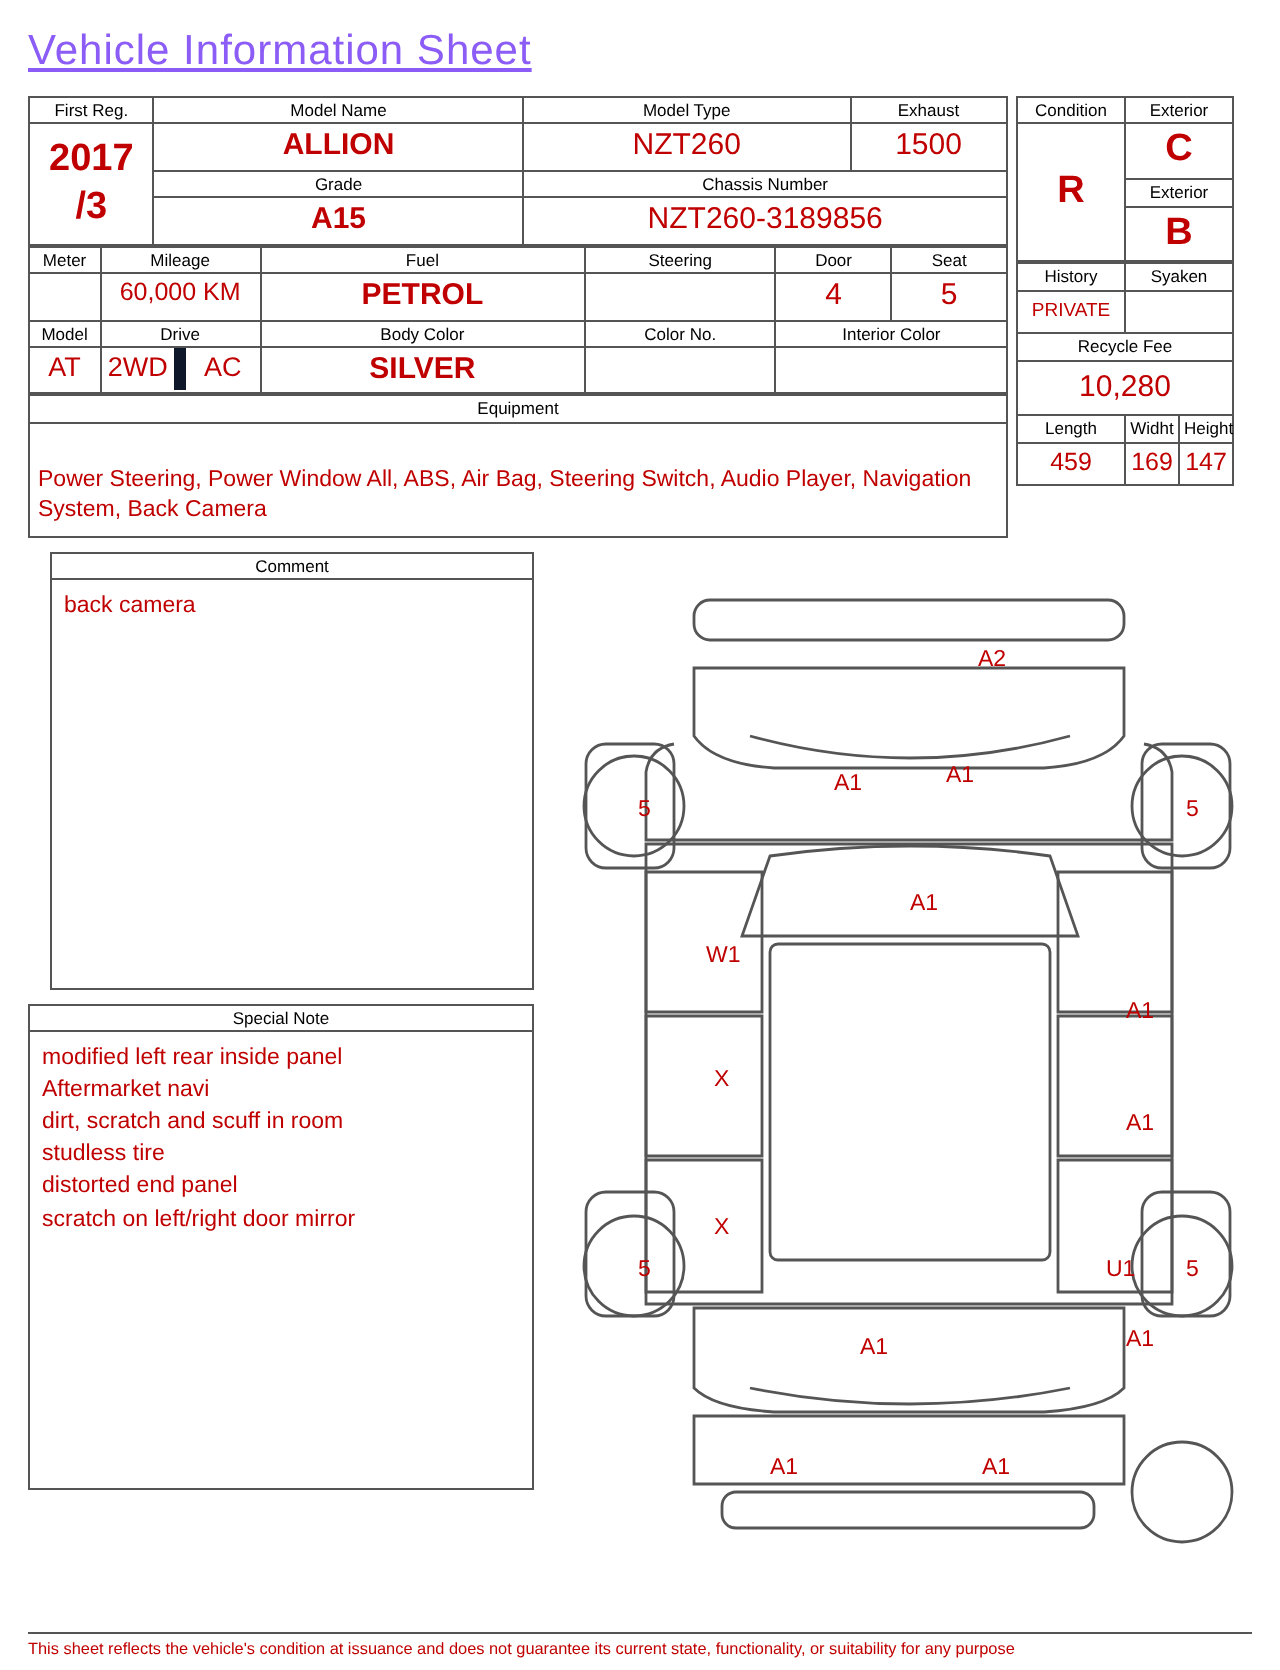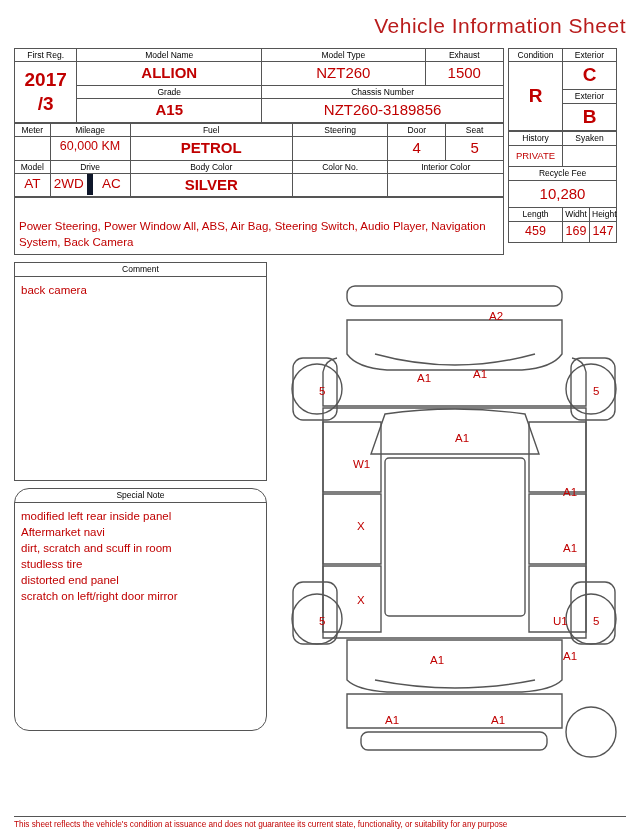--- a/index.html
+++ b/index.html
@@ -7,26 +7,27 @@
   body {
     width: 640px; height: 835px;
     background: #ffffff;
     font-family: "Liberation Sans", sans-serif;
     color: #000;
     position: relative;
   }
   .page { width:640px; height:835px; position:relative; padding:0 14px; }
 
   .title {
-    text-align:right;
+    text-align:left;
     font-size: 21px;
     font-weight: 400;
     letter-spacing: 0.5px;
     padding: 14px 0 10px 0;
-    color:#b91c1c;
+    color:#8b5cf6;
+    text-decoration:underline;
   }
 
   
   table { border-collapse: collapse; }
   td { border: 1px solid #555; padding:0; vertical-align: top; }
 
   .hdr {
     font-size: 8.5px;
     text-align:center;
     color:#000;
@@ -74,22 +75,22 @@
   .col-left { width: 253px; display:flex; flex-direction:column; }
   .box { border:1px solid #555; }
   .box-hdr {
     font-size: 8.5px; text-align:center; padding:2px 0 1px 0;
     border-bottom:1px solid #555; line-height:1.1;
   }
   .box-body {
     color:#c00000; font-size:11.5px; line-height:1.4;
     padding: 5px 6px; text-align:left;
   }
-  .comment-box { height: 219px; }
-  .note-box { height: 243px; margin-top: 7px; border-radius: 15px; }
+  .comment-box { height: 219px; margin-left: 11px; }
+  .note-box { height: 243px; margin-top: 7px; }
 
   .col-right { flex:1; position:relative; }
 
   
   .diagram { position:absolute; inset:0; }
   .diagram svg { display:block; }
 
   
   .footer {
     position:absolute;
@@ -193,20 +194,23 @@
           </td>
           <td class="val bold">SILVER</td>
           <td class="val sm"></td>
           <td class="val sm" colspan="2"></td>
         </tr>
       </tbody>
         </table>
 
       <table class="t-main" style="border-top:none">
         <tbody>
+            <tr>
+          <td class="hdr">Equipment</td>
+        </tr>
         <tr>
           <td class="equip-text" style="height:36px">Power Steering, Power Window  All, ABS, Air Bag, Steering Switch, Audio Player, Navigation System, Back Camera</td>
         </tr>
       </tbody>
         </table>
     </div>
 
     <div class="top-right">
       <table class="t-side">
         <colgroup>

